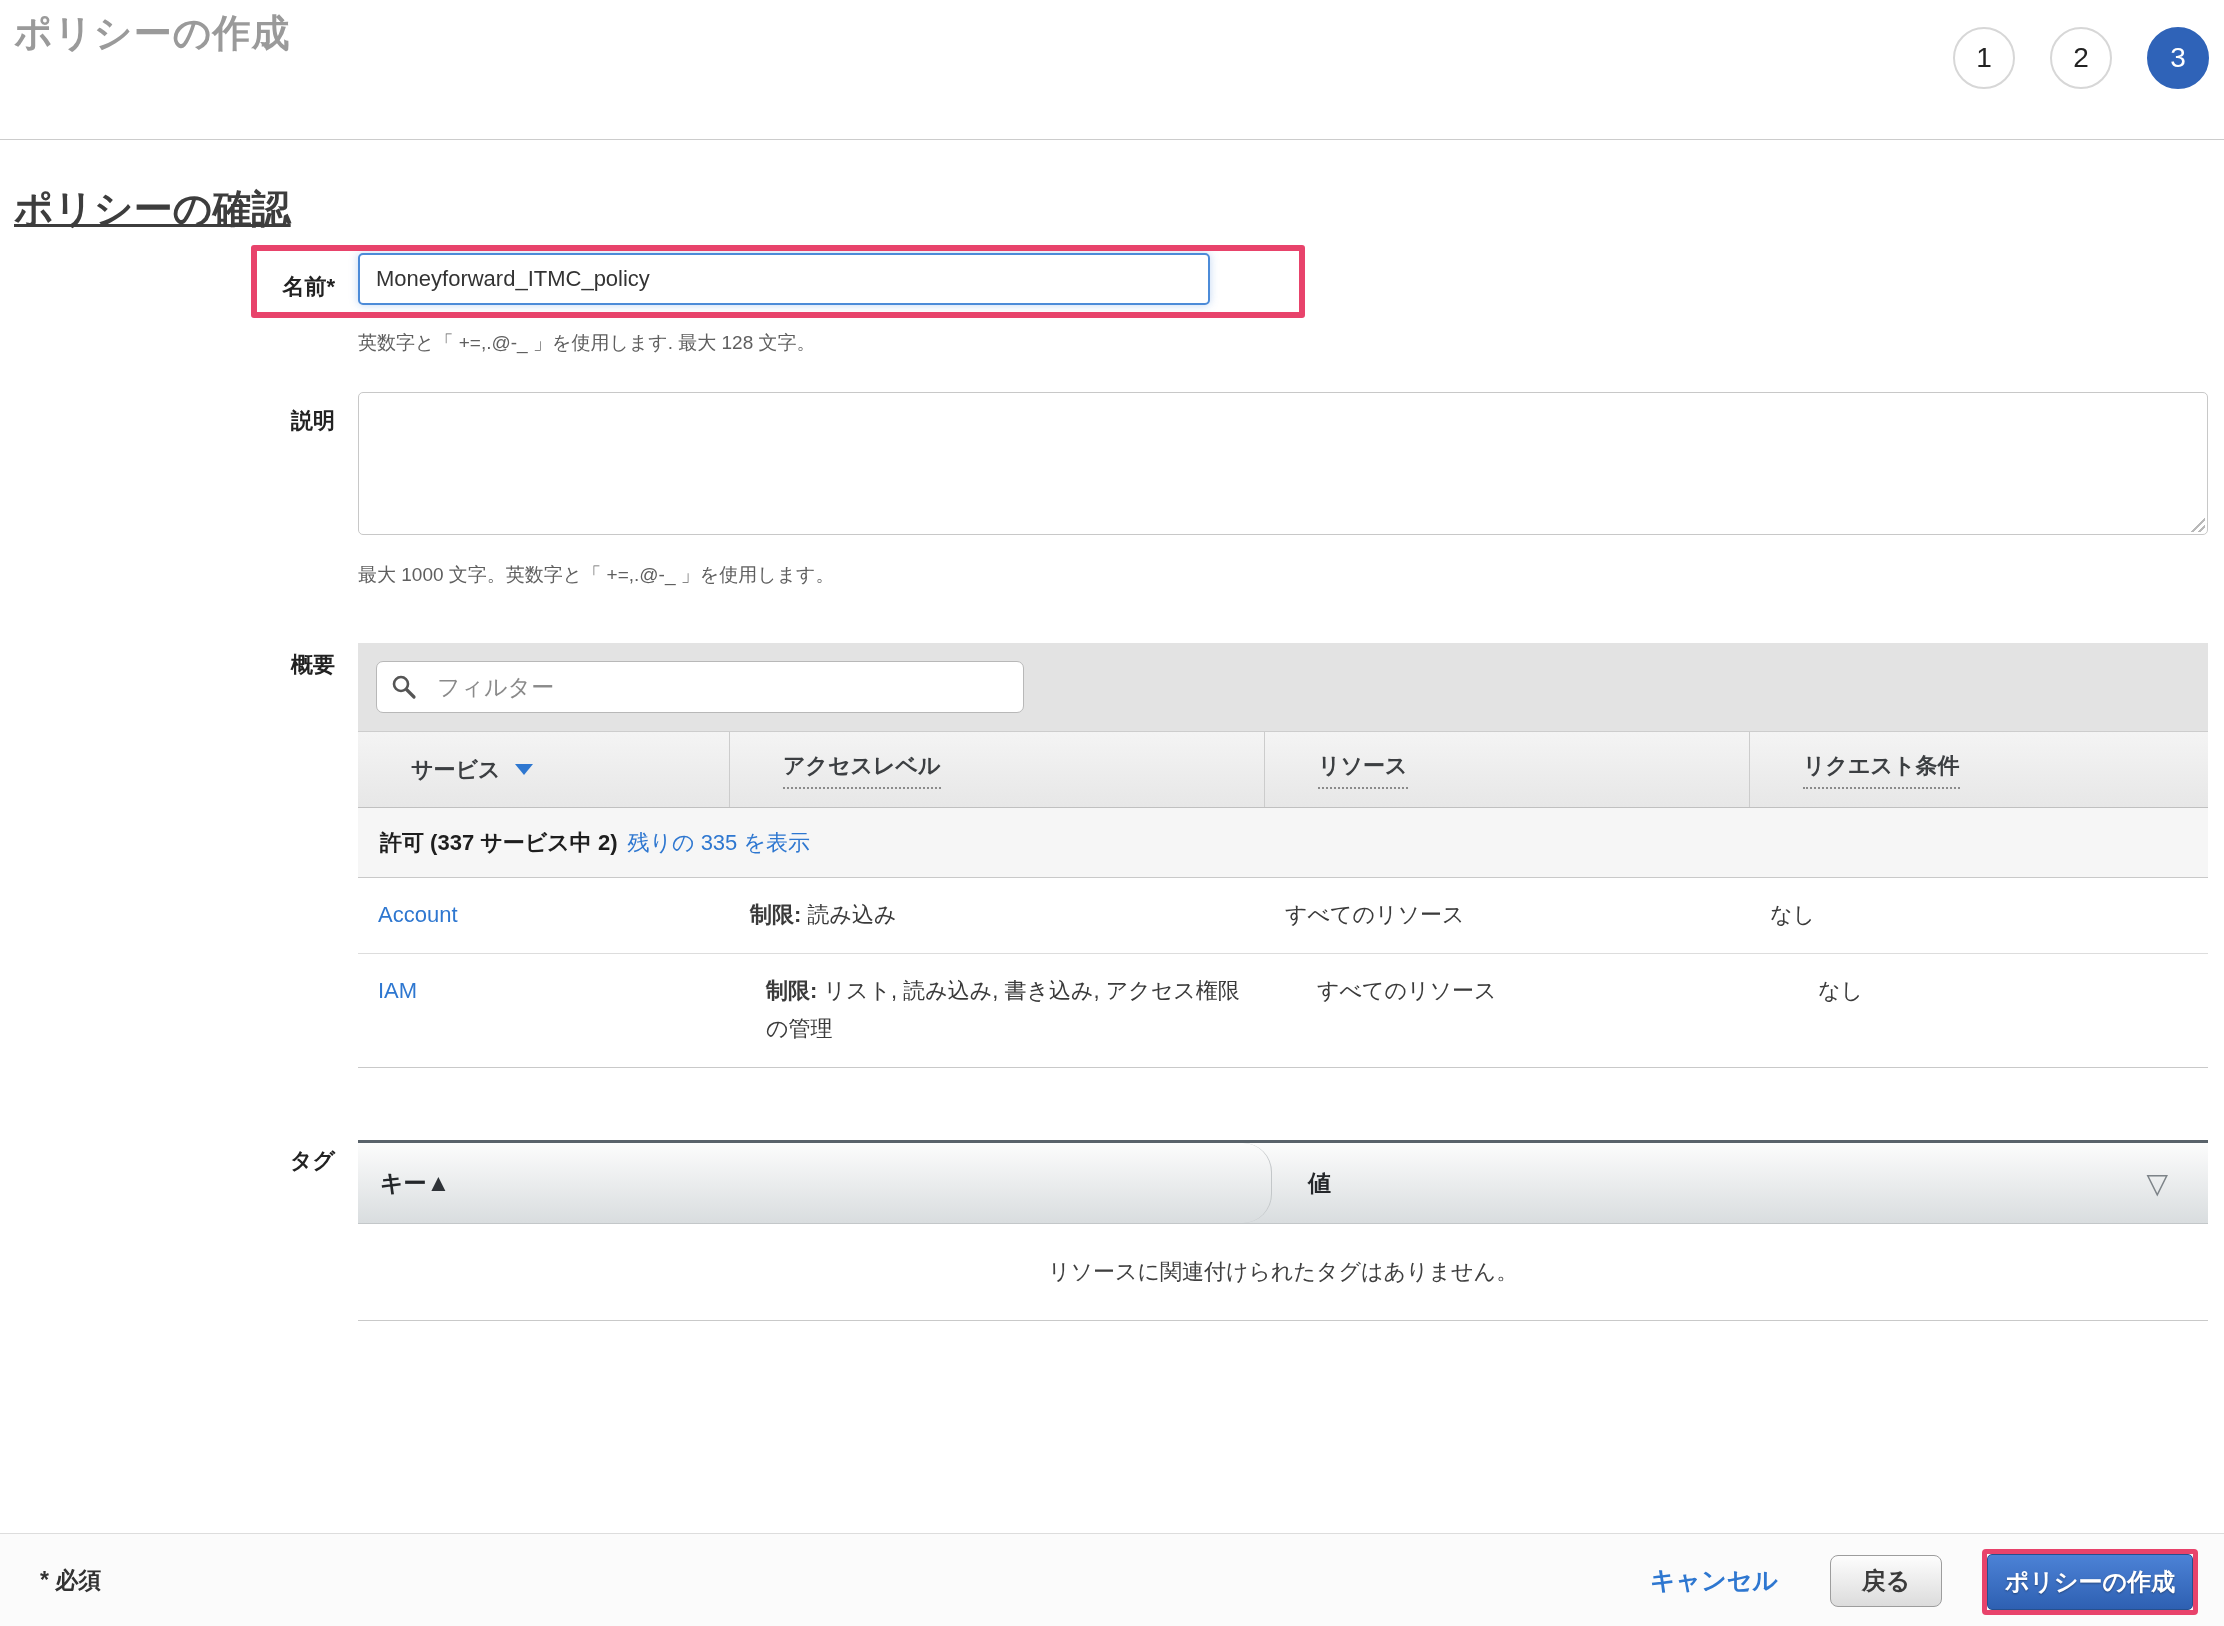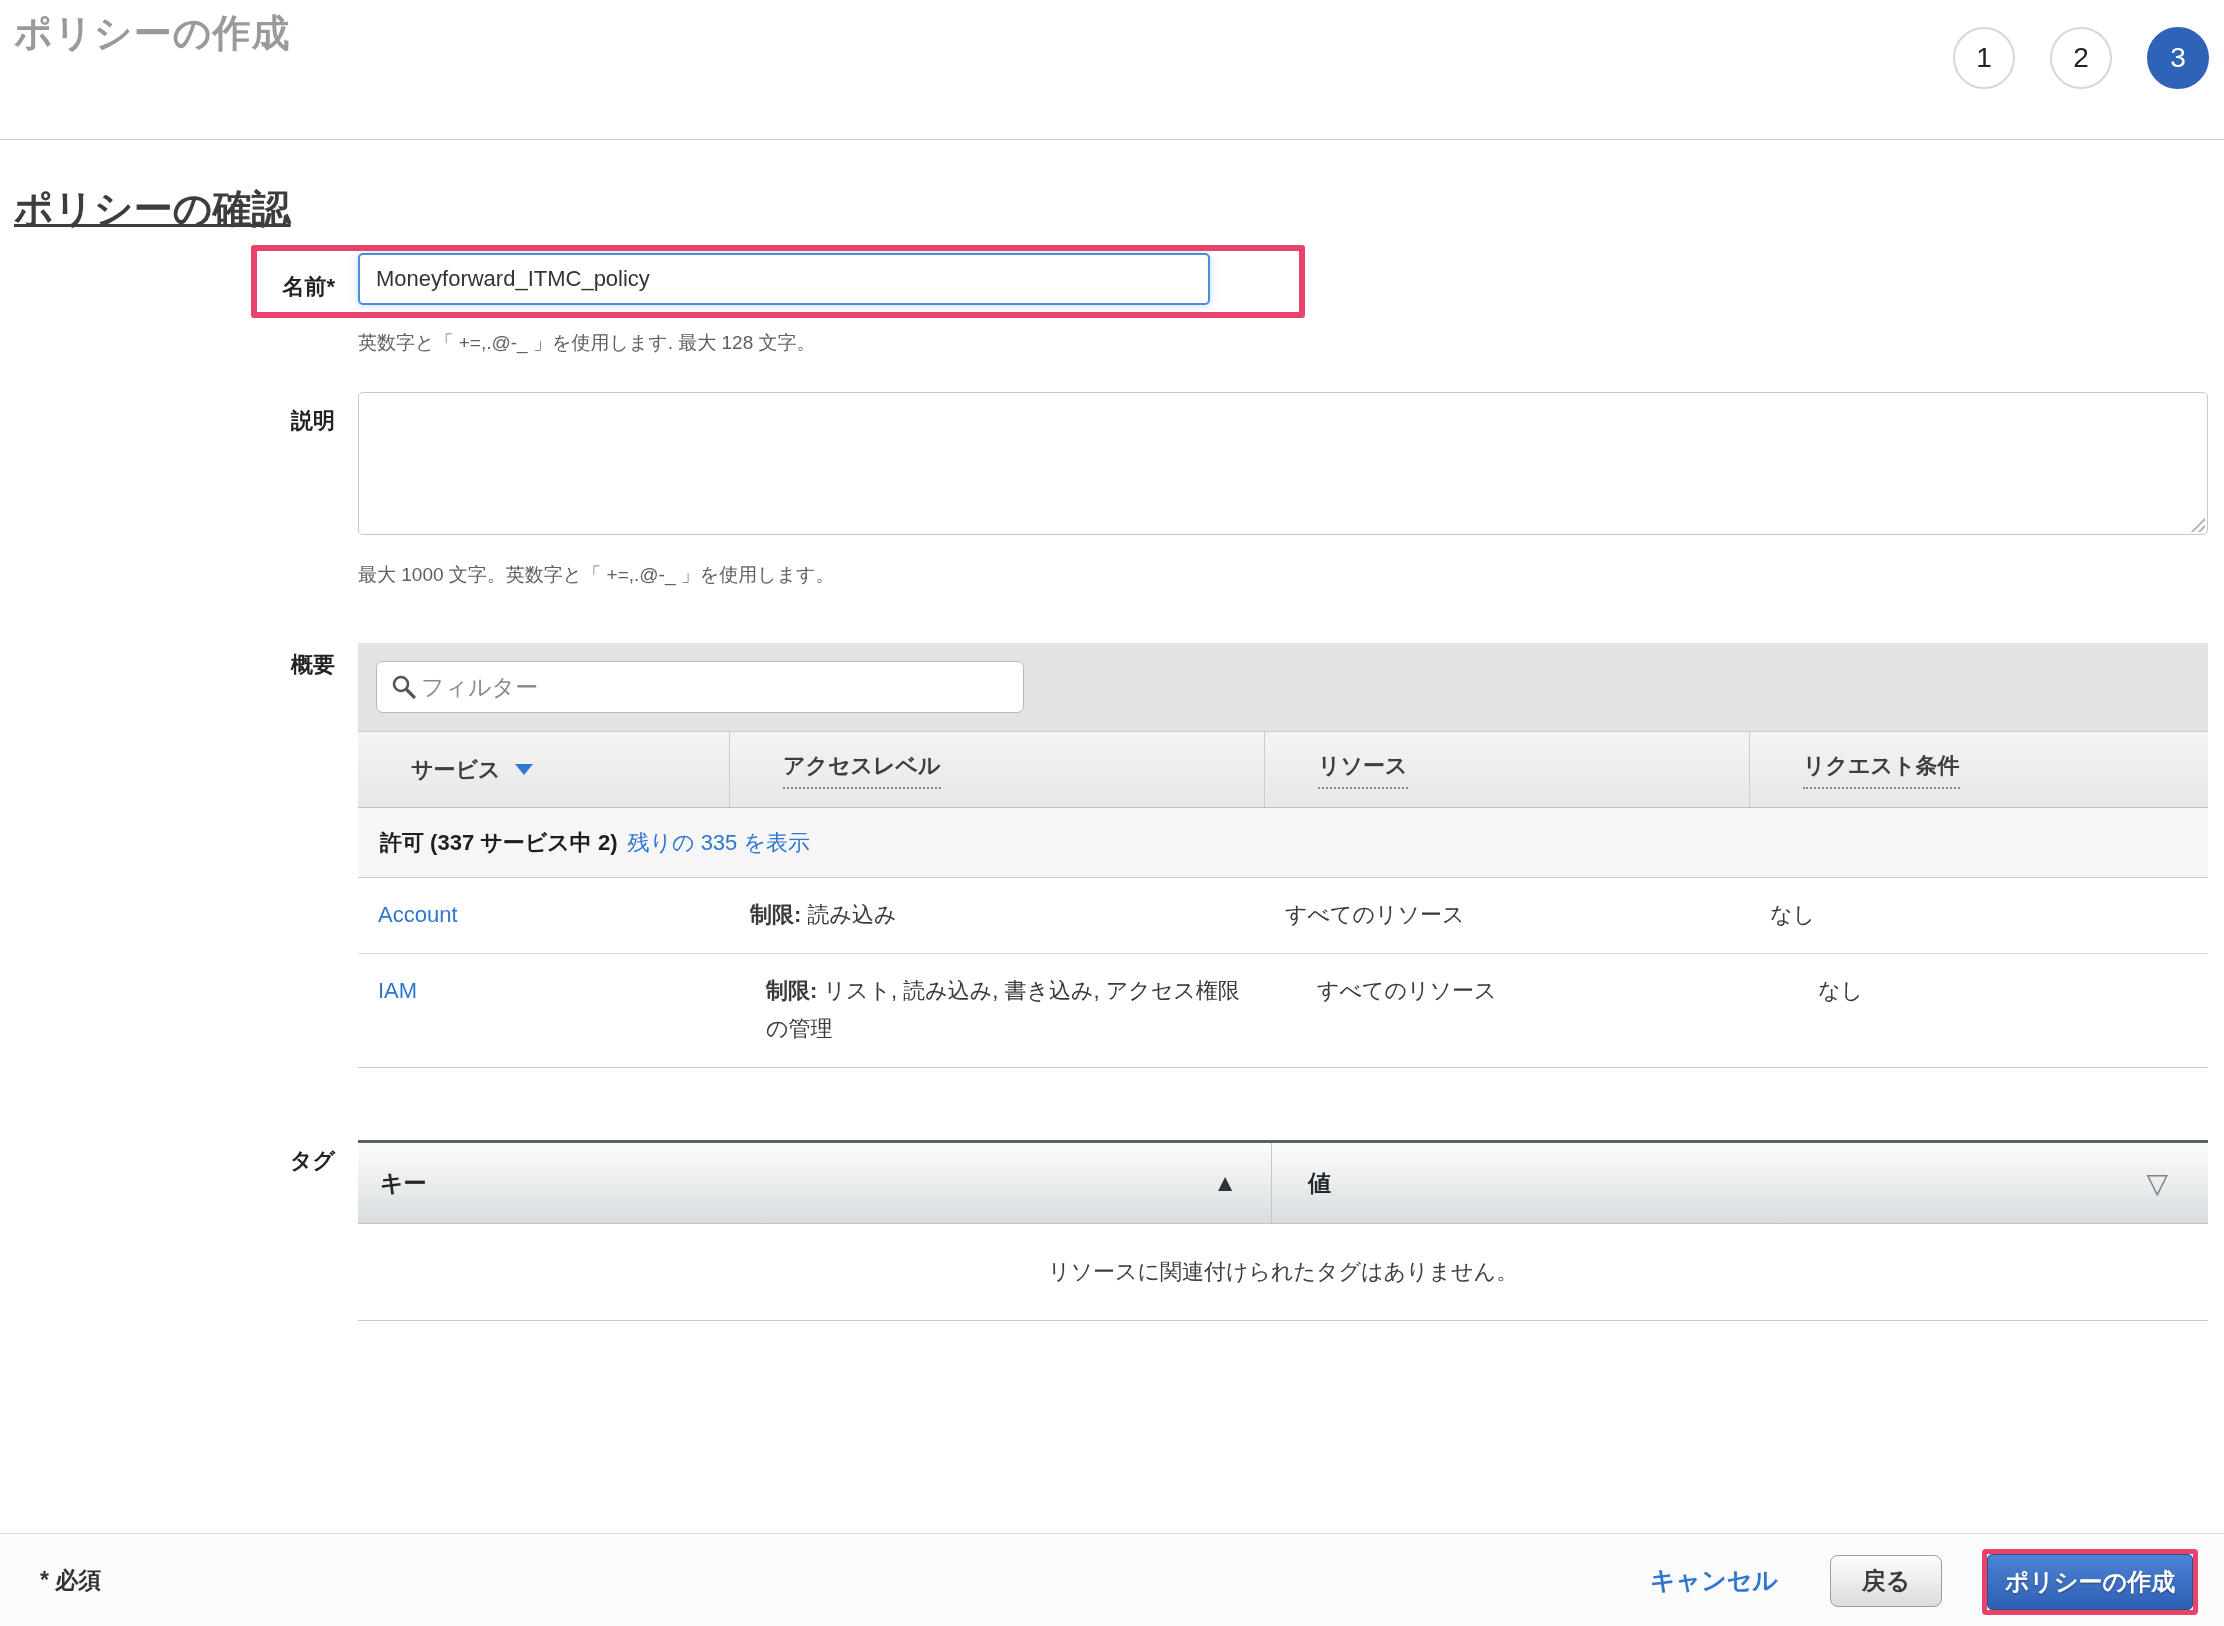--- a/index.html
+++ b/index.html
@@ -34,21 +34,21 @@
     font-size: 22px; padding: 10px 14px; color: #333; font-family: inherit; background: #fff; }
   .desc-wrap::after { content: ""; position: absolute; right: 3px; bottom: 3px; width: 15px; height: 15px;
     background: repeating-linear-gradient(-45deg, transparent 0 3px, #b9b9b9 3px 5px);
     clip-path: polygon(100% 0, 100% 100%, 0 100%); pointer-events: none; }
 
   
   .summary-table { position: absolute; left: 358px; top: 643px; width: 1850px; border-bottom: 1px solid #c9c9c9; }
   .filter-bar { height: 88px; background: #e3e3e3; position: relative; }
   .filter-input-wrap { position: absolute; left: 18px; top: 18px; width: 648px; height: 52px; background: #fff;
     border: 1px solid #b8b8b8; border-radius: 7px; display: flex; align-items: center; padding-left: 14px; }
-  .filter-input { border: none; outline: none; flex: 1; font-size: 23px; color: #333; margin-left: 4px; font-family: inherit; background: transparent; }
+  .filter-input { border: none; outline: none; flex: 1; font-size: 23px; color: #333; margin-left: 20px; font-family: inherit; background: transparent; }
   .filter-input::placeholder { color: #8a8a8a; }
 
   .sum-grid { display: grid; grid-template-columns: 372px 535px 485px 1fr; }
   .sum-header { background: linear-gradient(#f4f4f4, #e7e7e7); border-top: 1px solid #cdcdcd; border-bottom: 1px solid #c0c0c0; height: 77px; }
   .sum-header .cell { display: flex; align-items: center; padding: 0 20px; font-size: 22px; font-weight: bold; color: #3c3f42; border-right: 1px solid #cccccc; margin-left: 33px; }
   .sum-header .cell:last-child { border-right: none; }
   .dotted-underline { border-bottom: 2px dotted #8b8b8b; padding-bottom: 6px; }
   .tri-down-blue { width: 0; height: 0; border-left: 9px solid transparent; border-right: 9px solid transparent;
     border-top: 11px solid #2e77d0; margin-left: 14px; display: inline-block; }
 
@@ -61,21 +61,21 @@
   .data-row:last-child { border-bottom: none; gap: 16px; }
   .data-row .cell { padding: 18px 20px; line-height: 1.75; }
   .svc-link { color: #2e77d0; text-decoration: none; cursor: pointer; }
   .access-prefix { font-weight: bold; }
 
   
   .tags-table { position: absolute; left: 358px; top: 1140px; width: 1850px; border-bottom: 1px solid #c9c9c9; }
   .tags-header { display: grid; grid-template-columns: 914px 1fr; height: 84px;
     background: linear-gradient(#fcfcfc, #d9dddf); border-top: 3px solid #59626a; border-bottom: 1px solid #c3c7c9; }
   .tags-header .cell { display: flex; align-items: center; font-size: 23px; font-weight: bold; color: #24272a; }
-  .tags-key-cell { padding-left: 22px; border-right: 1px solid #c3c7c9; justify-content: space-between; padding-right: 34px; }
+  .tags-key-cell { padding-left: 22px; border-right: 1px solid #c3c7c9; padding-right: 34px; border-radius: 29px; }
   .tags-value-cell { padding-left: 36px; justify-content: space-between; padding-right: 40px; }
   .sort-asc { font-size: 24px; color: #2f3338; font-weight: normal; }
   .sort-open-down { font-size: 28px; color: #7d8388; font-weight: normal; }
   .tags-empty { height: 96px; display: flex; align-items: center; justify-content: center; font-size: 22px; color: #3f3f3f; background: #fff; }
 
   
   .footer-bar { position: absolute; left: 0; top: 1533px; width: 2224px; height: 93px;
     background: #fbfbfb; border-top: 1px solid #dddddd; }
   .required-note { position: absolute; left: 40px; top: 0; height: 93px; display: flex; align-items: center;
     font-size: 23px; font-weight: bold; color: #333; }

